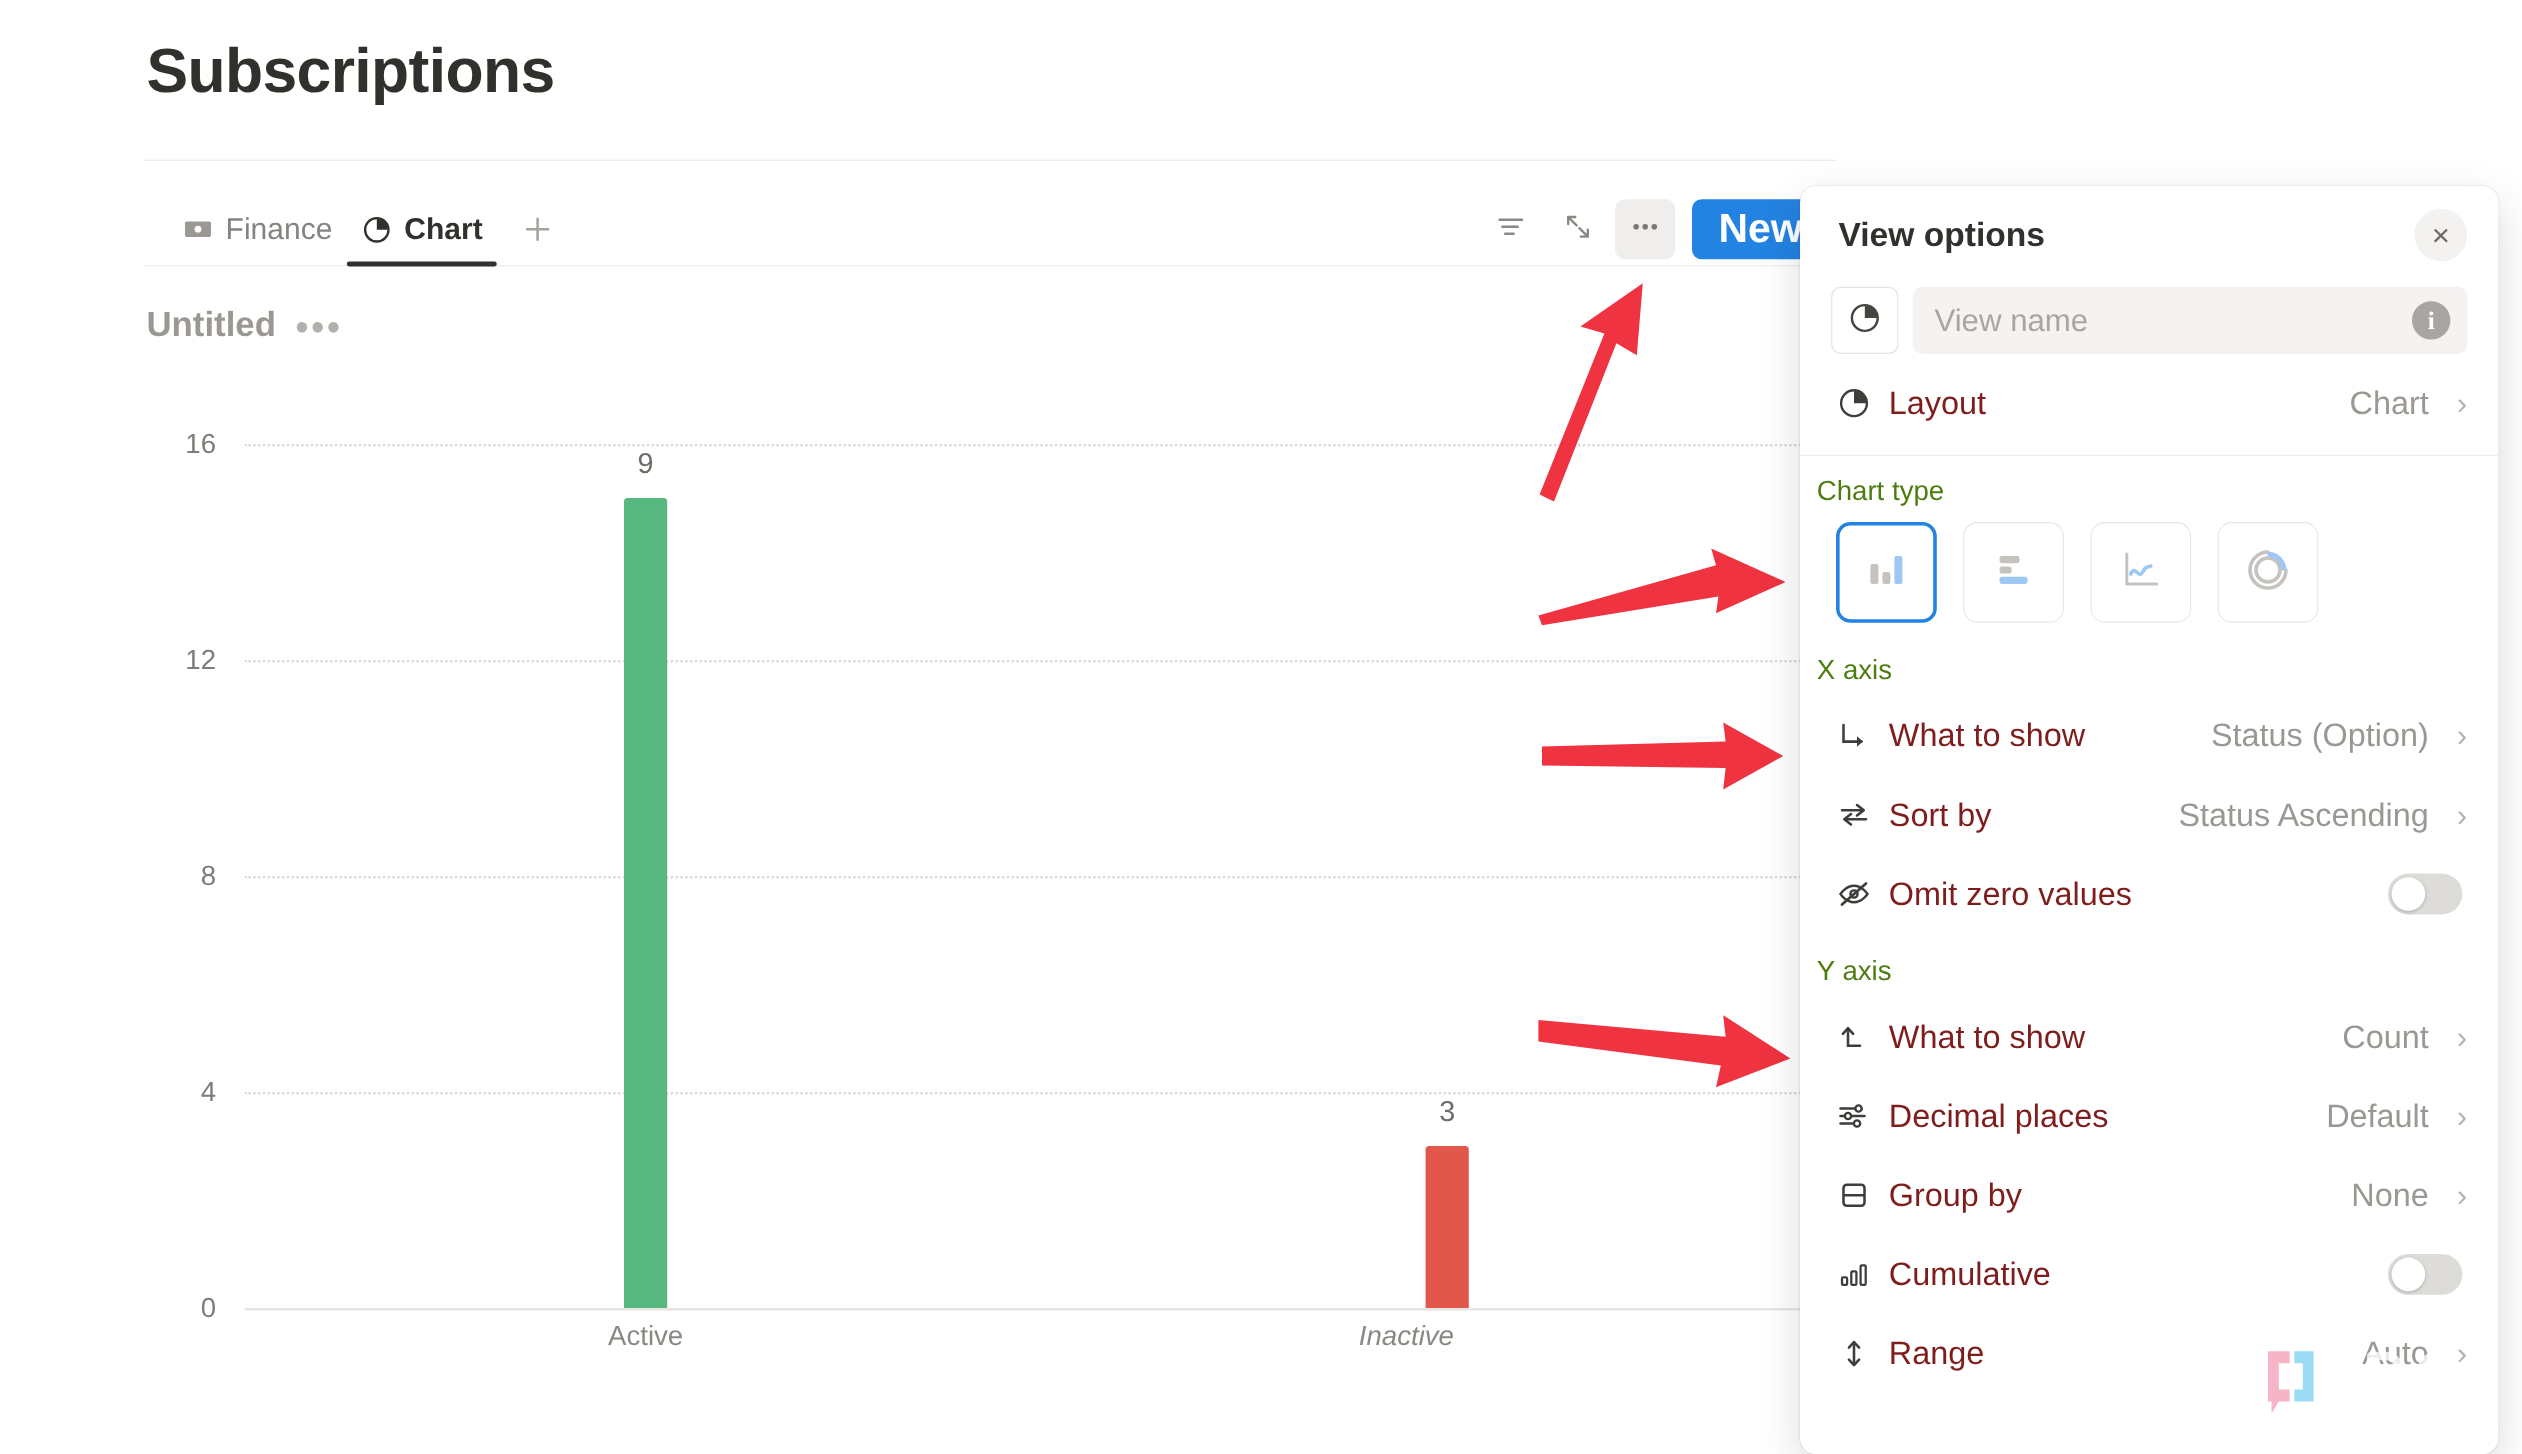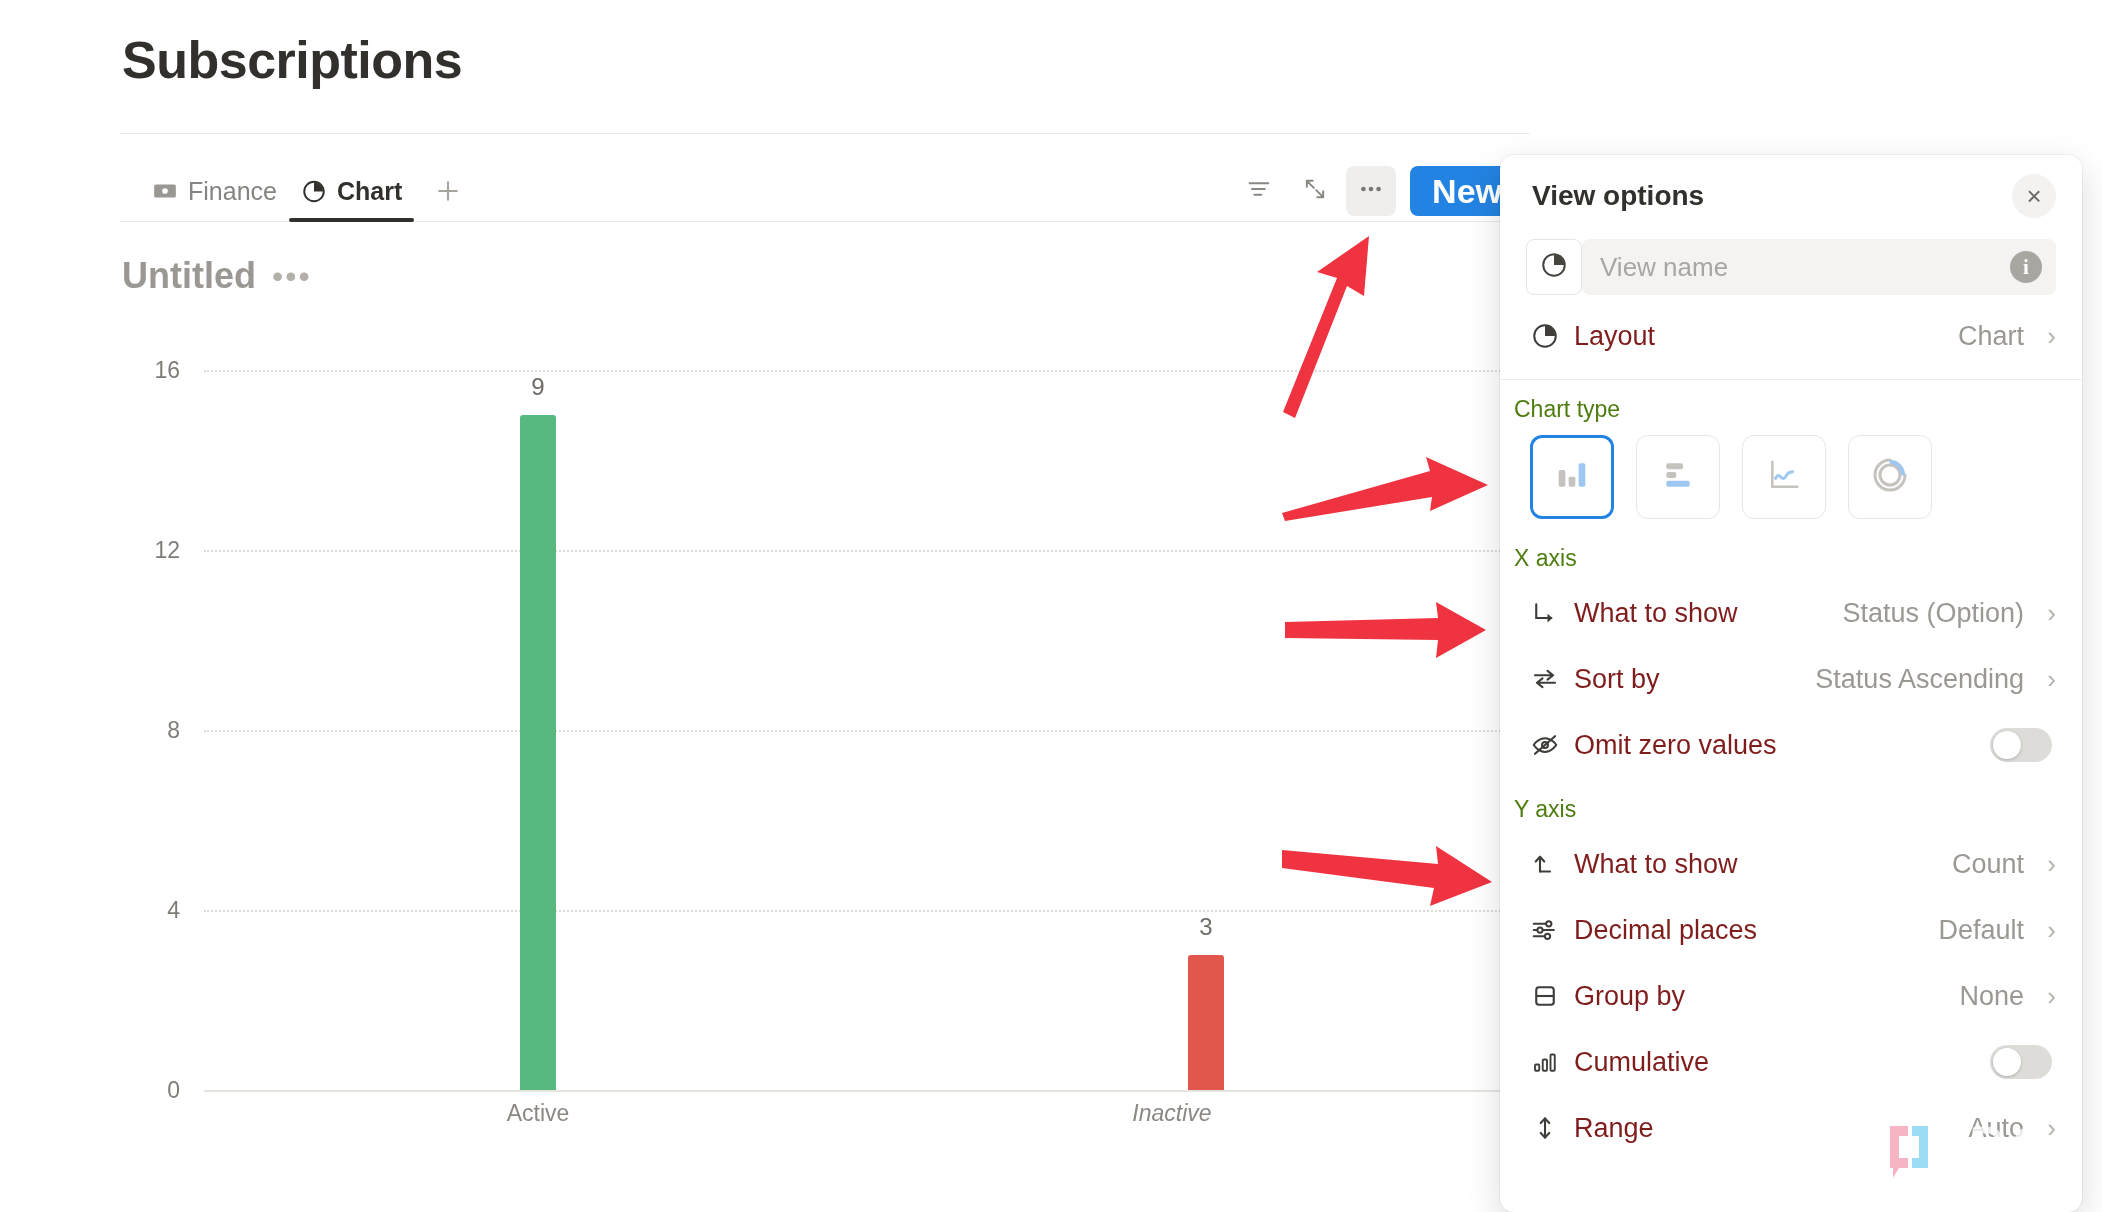--- a/index.html
+++ b/index.html
@@ -52,21 +52,21 @@
   }
   .tbtn.pressed { background: #efeeec; }
   .new-btn {
     margin-left: 8px; height: 50px; padding: 0 22px; border-radius: 8px;
     background: #2383e2; color: #fff; font-size: 34px; font-weight: bold;
     display: flex; align-items: center; cursor: pointer; white-space: nowrap;
   }
 
   
   .chart-head { position: absolute; left: 122px; top: 255px; display: flex; align-items: center; gap: 16px; }
-  .chart-title { font-size: 36px; font-weight: bold; color: #9b9894; }
+  .chart-title { font-size: 29px; font-weight: bold; color: #9b9894; }
   .chart-dots { font-size: 32px; color: #b3afaa; letter-spacing: 2px; cursor: pointer; line-height: 1; }
 
   .plot { position: absolute; left: 120px; top: 370px; width: 1420px; height: 720px; }
   .ylabels { position: absolute; left: 0; top: 0; width: 60px; height: 720px; }
   .ylab {
     position: absolute; right: 0; transform: translateY(-50%);
     font-size: 23px; color: #7f7c78; text-align: right; width: 60px;
   }
   .gridarea { position: absolute; left: 84px; top: 0; right: 0; height: 720px; }
   .gline {
@@ -100,21 +100,21 @@
   .panel-head {
     height: 82px; display: flex; align-items: center; justify-content: space-between;
     padding: 0 26px 0 32px;
   }
   .panel-title { font-size: 28px; font-weight: bold; color: #32302c; }
   .close-btn {
     width: 44px; height: 44px; border-radius: 50%; background: #f3f2f1;
     display: flex; align-items: center; justify-content: center; cursor: pointer;
     color: #6d6a66; font-size: 26px;
   }
-  .name-row { display: flex; align-items: center; gap: 0; padding: 0 26px; margin-top: 2px; }
+  .name-row { display: flex; align-items: center; gap: 12px; padding: 0 26px; margin-top: 2px; }
   .name-icon {
     width: 56px; height: 56px; border: 1px solid #e6e4e1; border-radius: 8px;
     display: flex; align-items: center; justify-content: center; cursor: pointer;
   }
   .name-input {
     flex: 1; height: 56px; background: #f4f3f2; border-radius: 8px;
     display: flex; align-items: center; padding: 0 14px 0 18px; cursor: text;
     justify-content: space-between;
   }
   .name-placeholder { font-size: 26px; color: #a9a6a2; }

